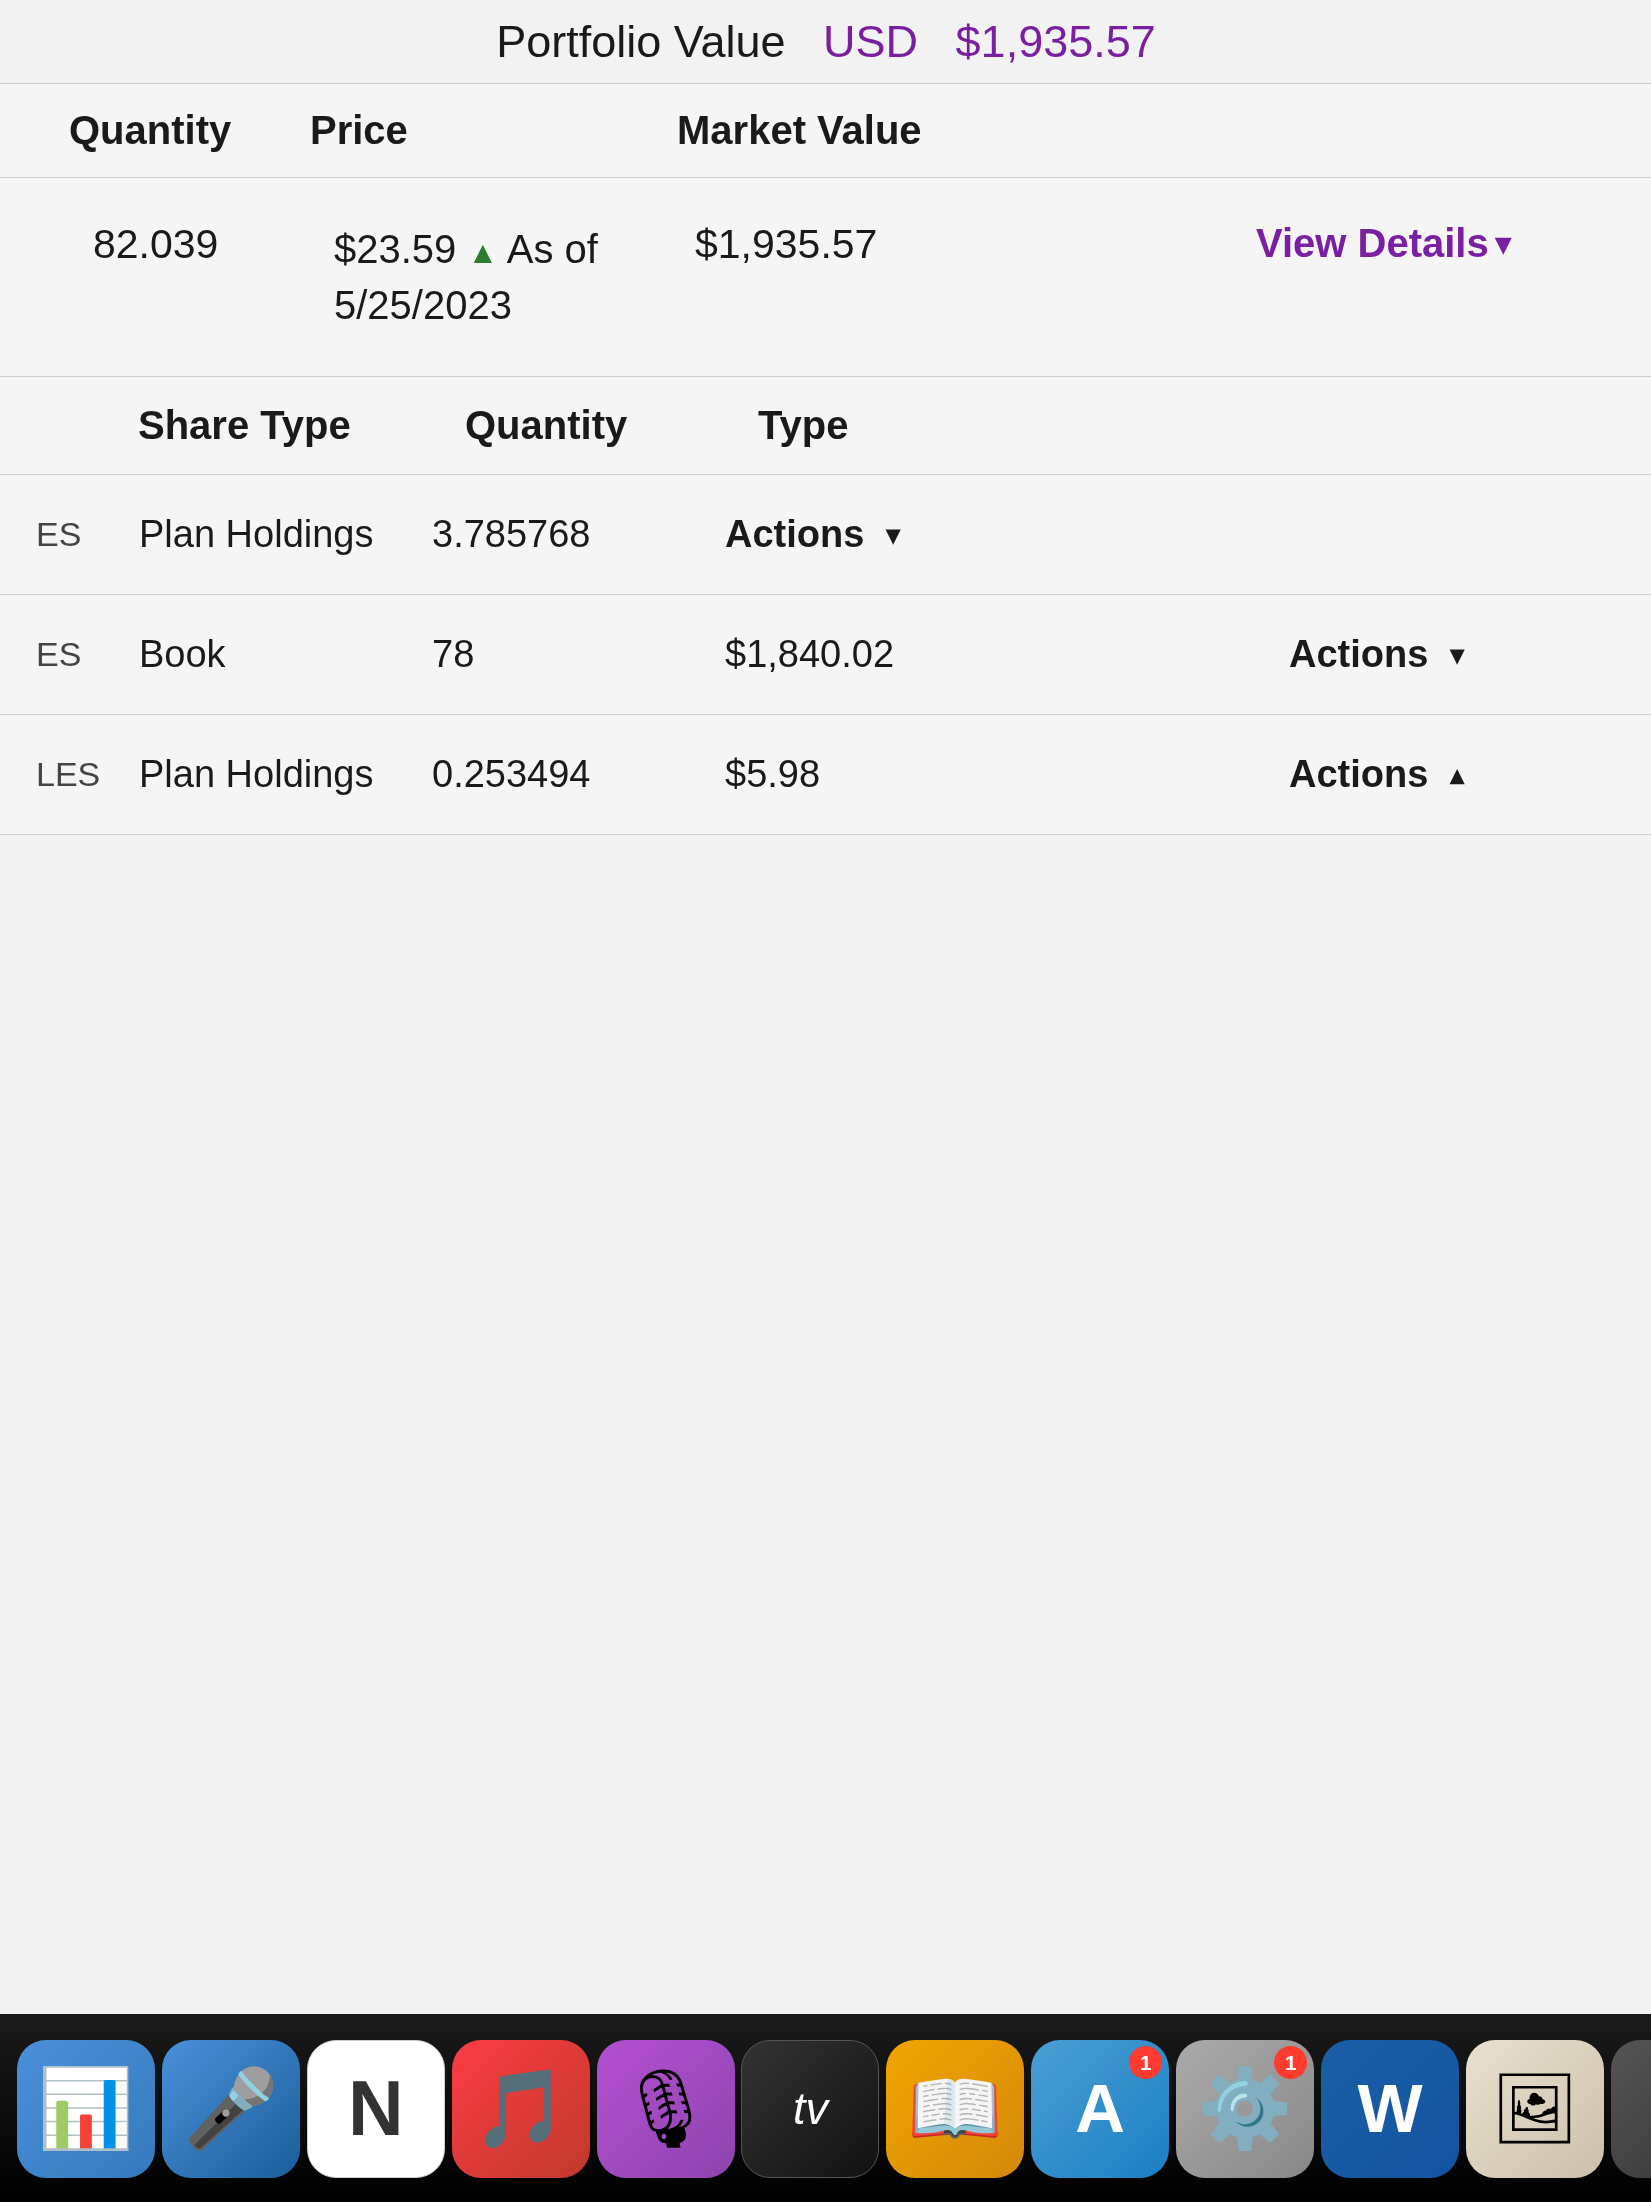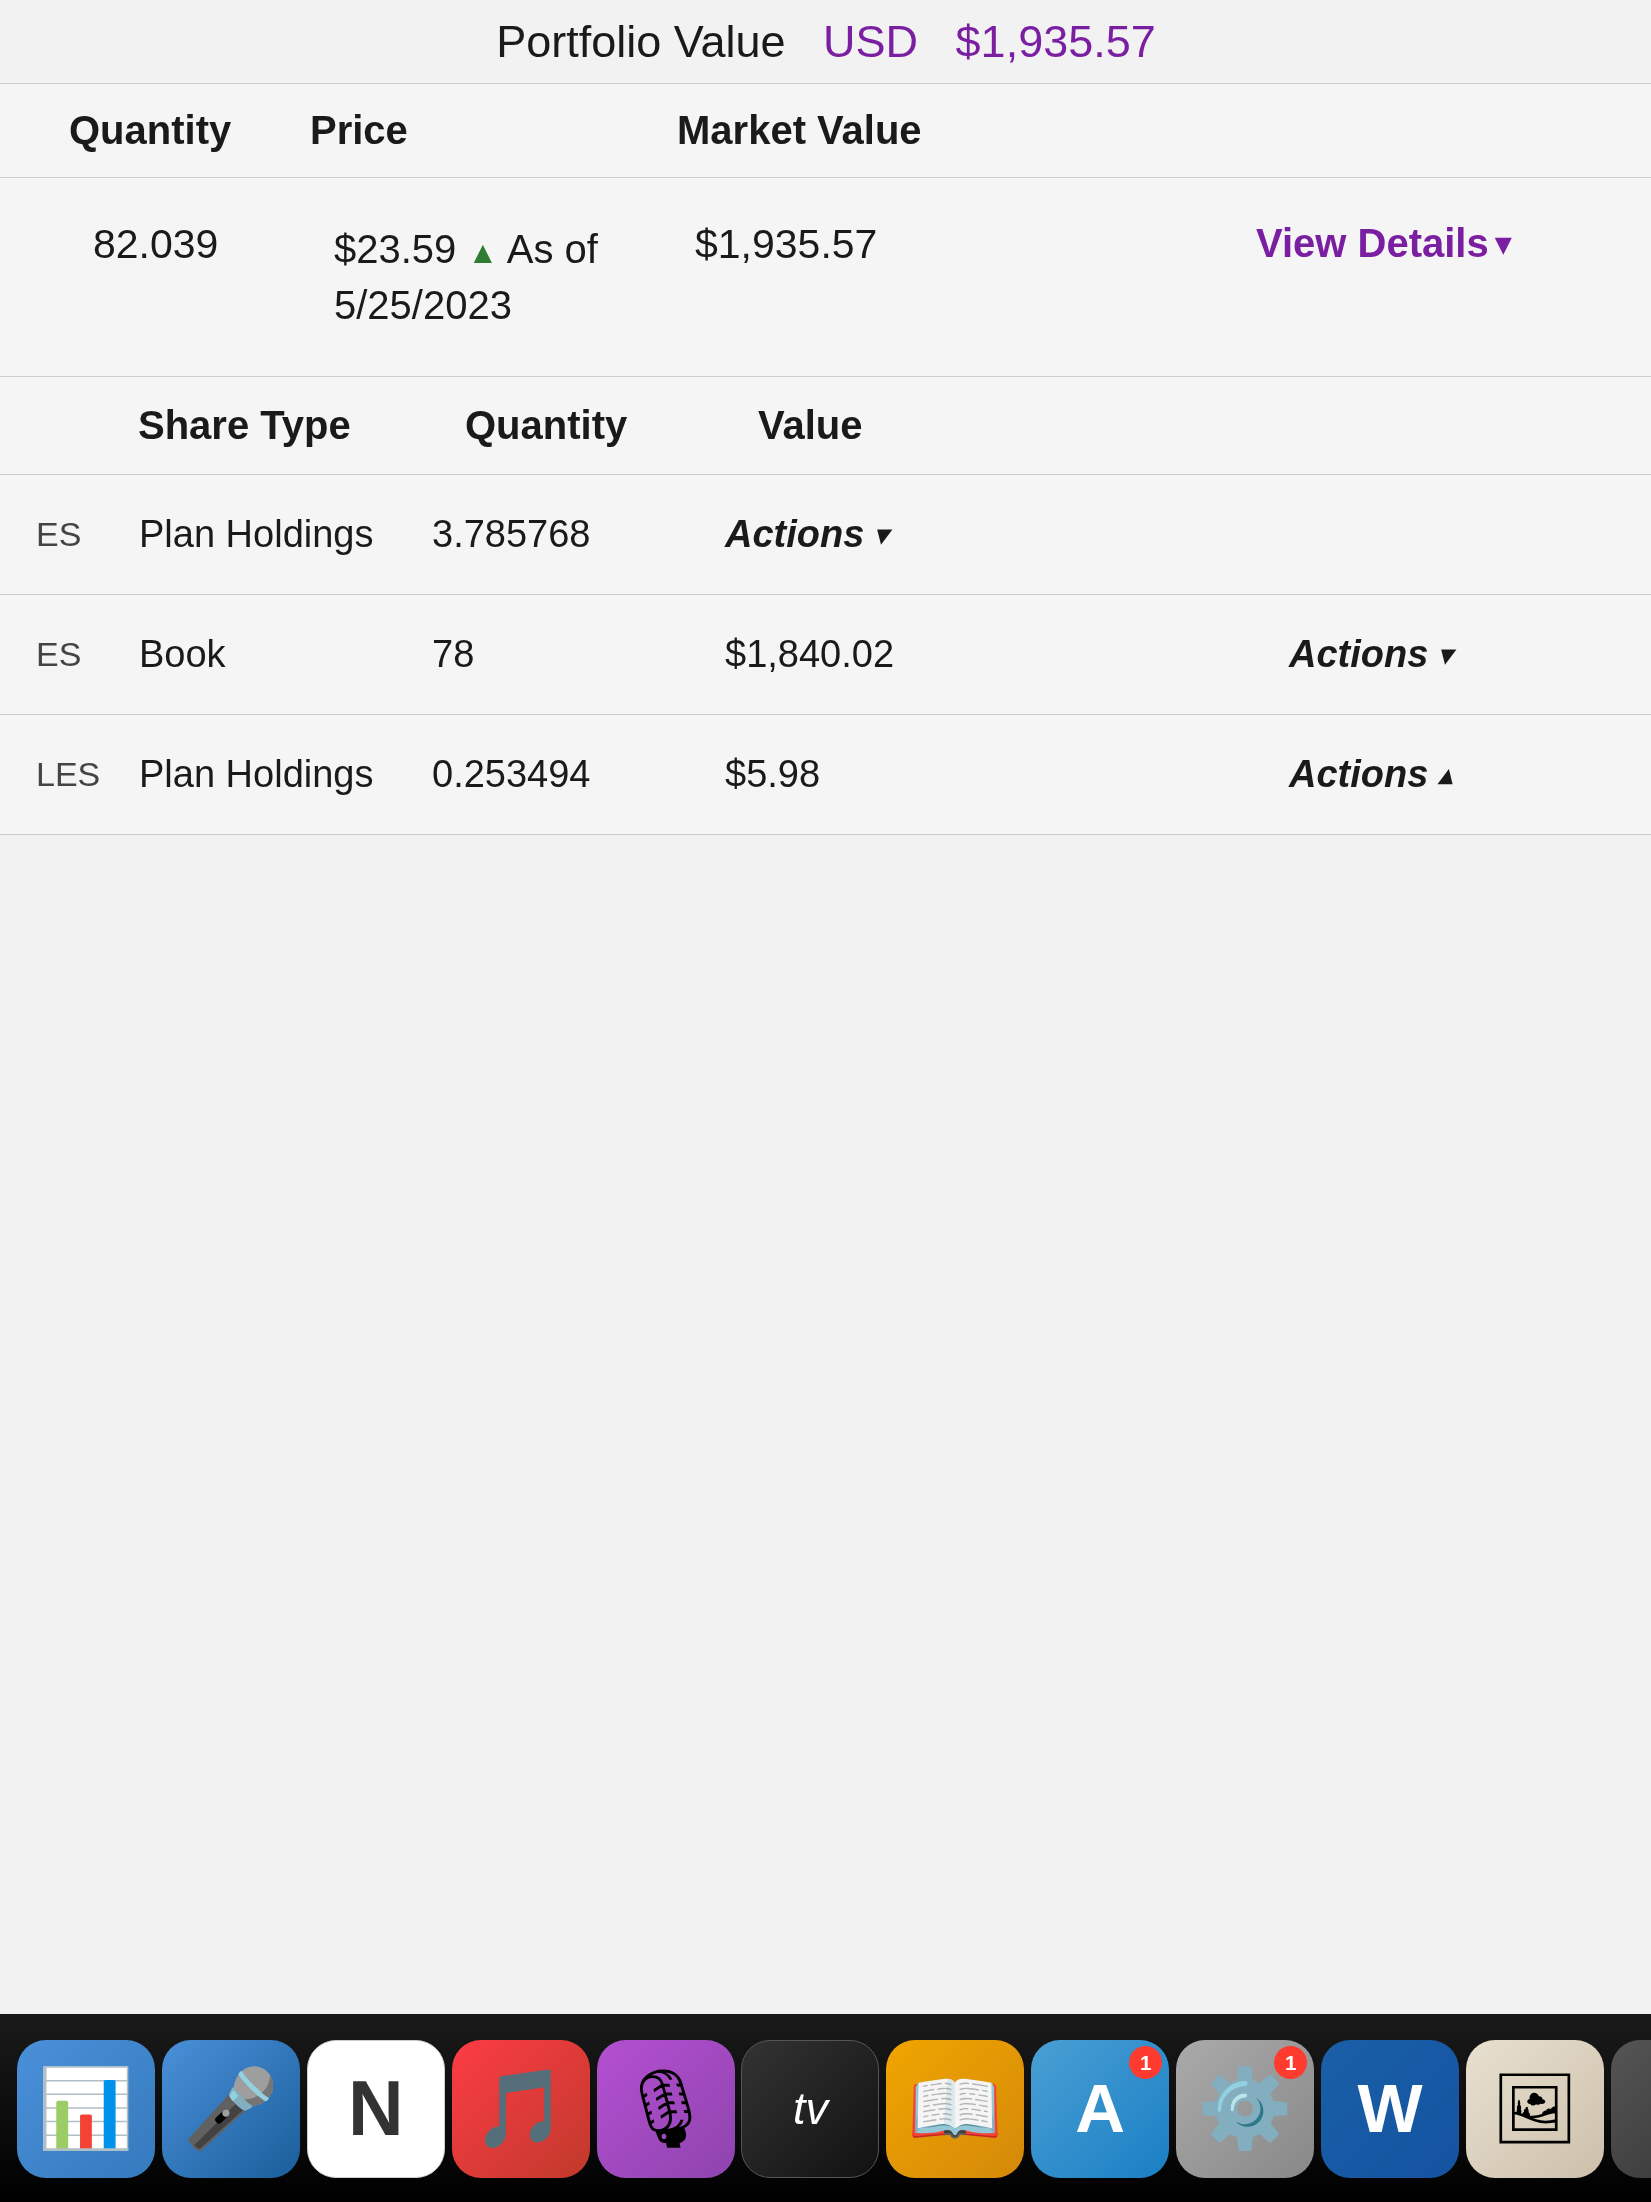--- a/index.html
+++ b/index.html
@@ -158,22 +158,21 @@
       width: 327px;
     }
 
     .actions-btn {
       color: #1a1a1a;
       font-size: 38px;
       font-weight: 700;
       cursor: pointer;
       display: flex;
       align-items: center;
-      gap: 10px;
-      font-style: italic;
+      gap: 22px;
     }
 
     .actions-btn .arrow-down {
       font-size: 27.5px;
     }
 
     .actions-btn .arrow-up {
       font-size: 27.5px;
     }
 
@@ -308,21 +307,21 @@
         <span>View Details</span>
         <span class="chevron">▾</span>
       </div>
     </div>
   </div>
 
   <div class="col-headers">
     <div style="min-width:69px"></div>
     <div class="col-header-share-type">Share Type</div>
     <div class="col-header-quantity">Quantity</div>
-    <div class="col-header-value">Value</div>
+    <div class="col-header-value">Type</div>
     <div class="col-header-actions"></div>
   </div>
 
   <div class="holding-row">
     <div class="row-left-label">ES</div>
     <div class="holding-share-type">Plan Holdings</div>
     <div class="holding-quantity">3.785768</div>
     <div class="holding-actions">
       <div class="actions-btn">
         <span>Actions</span>

